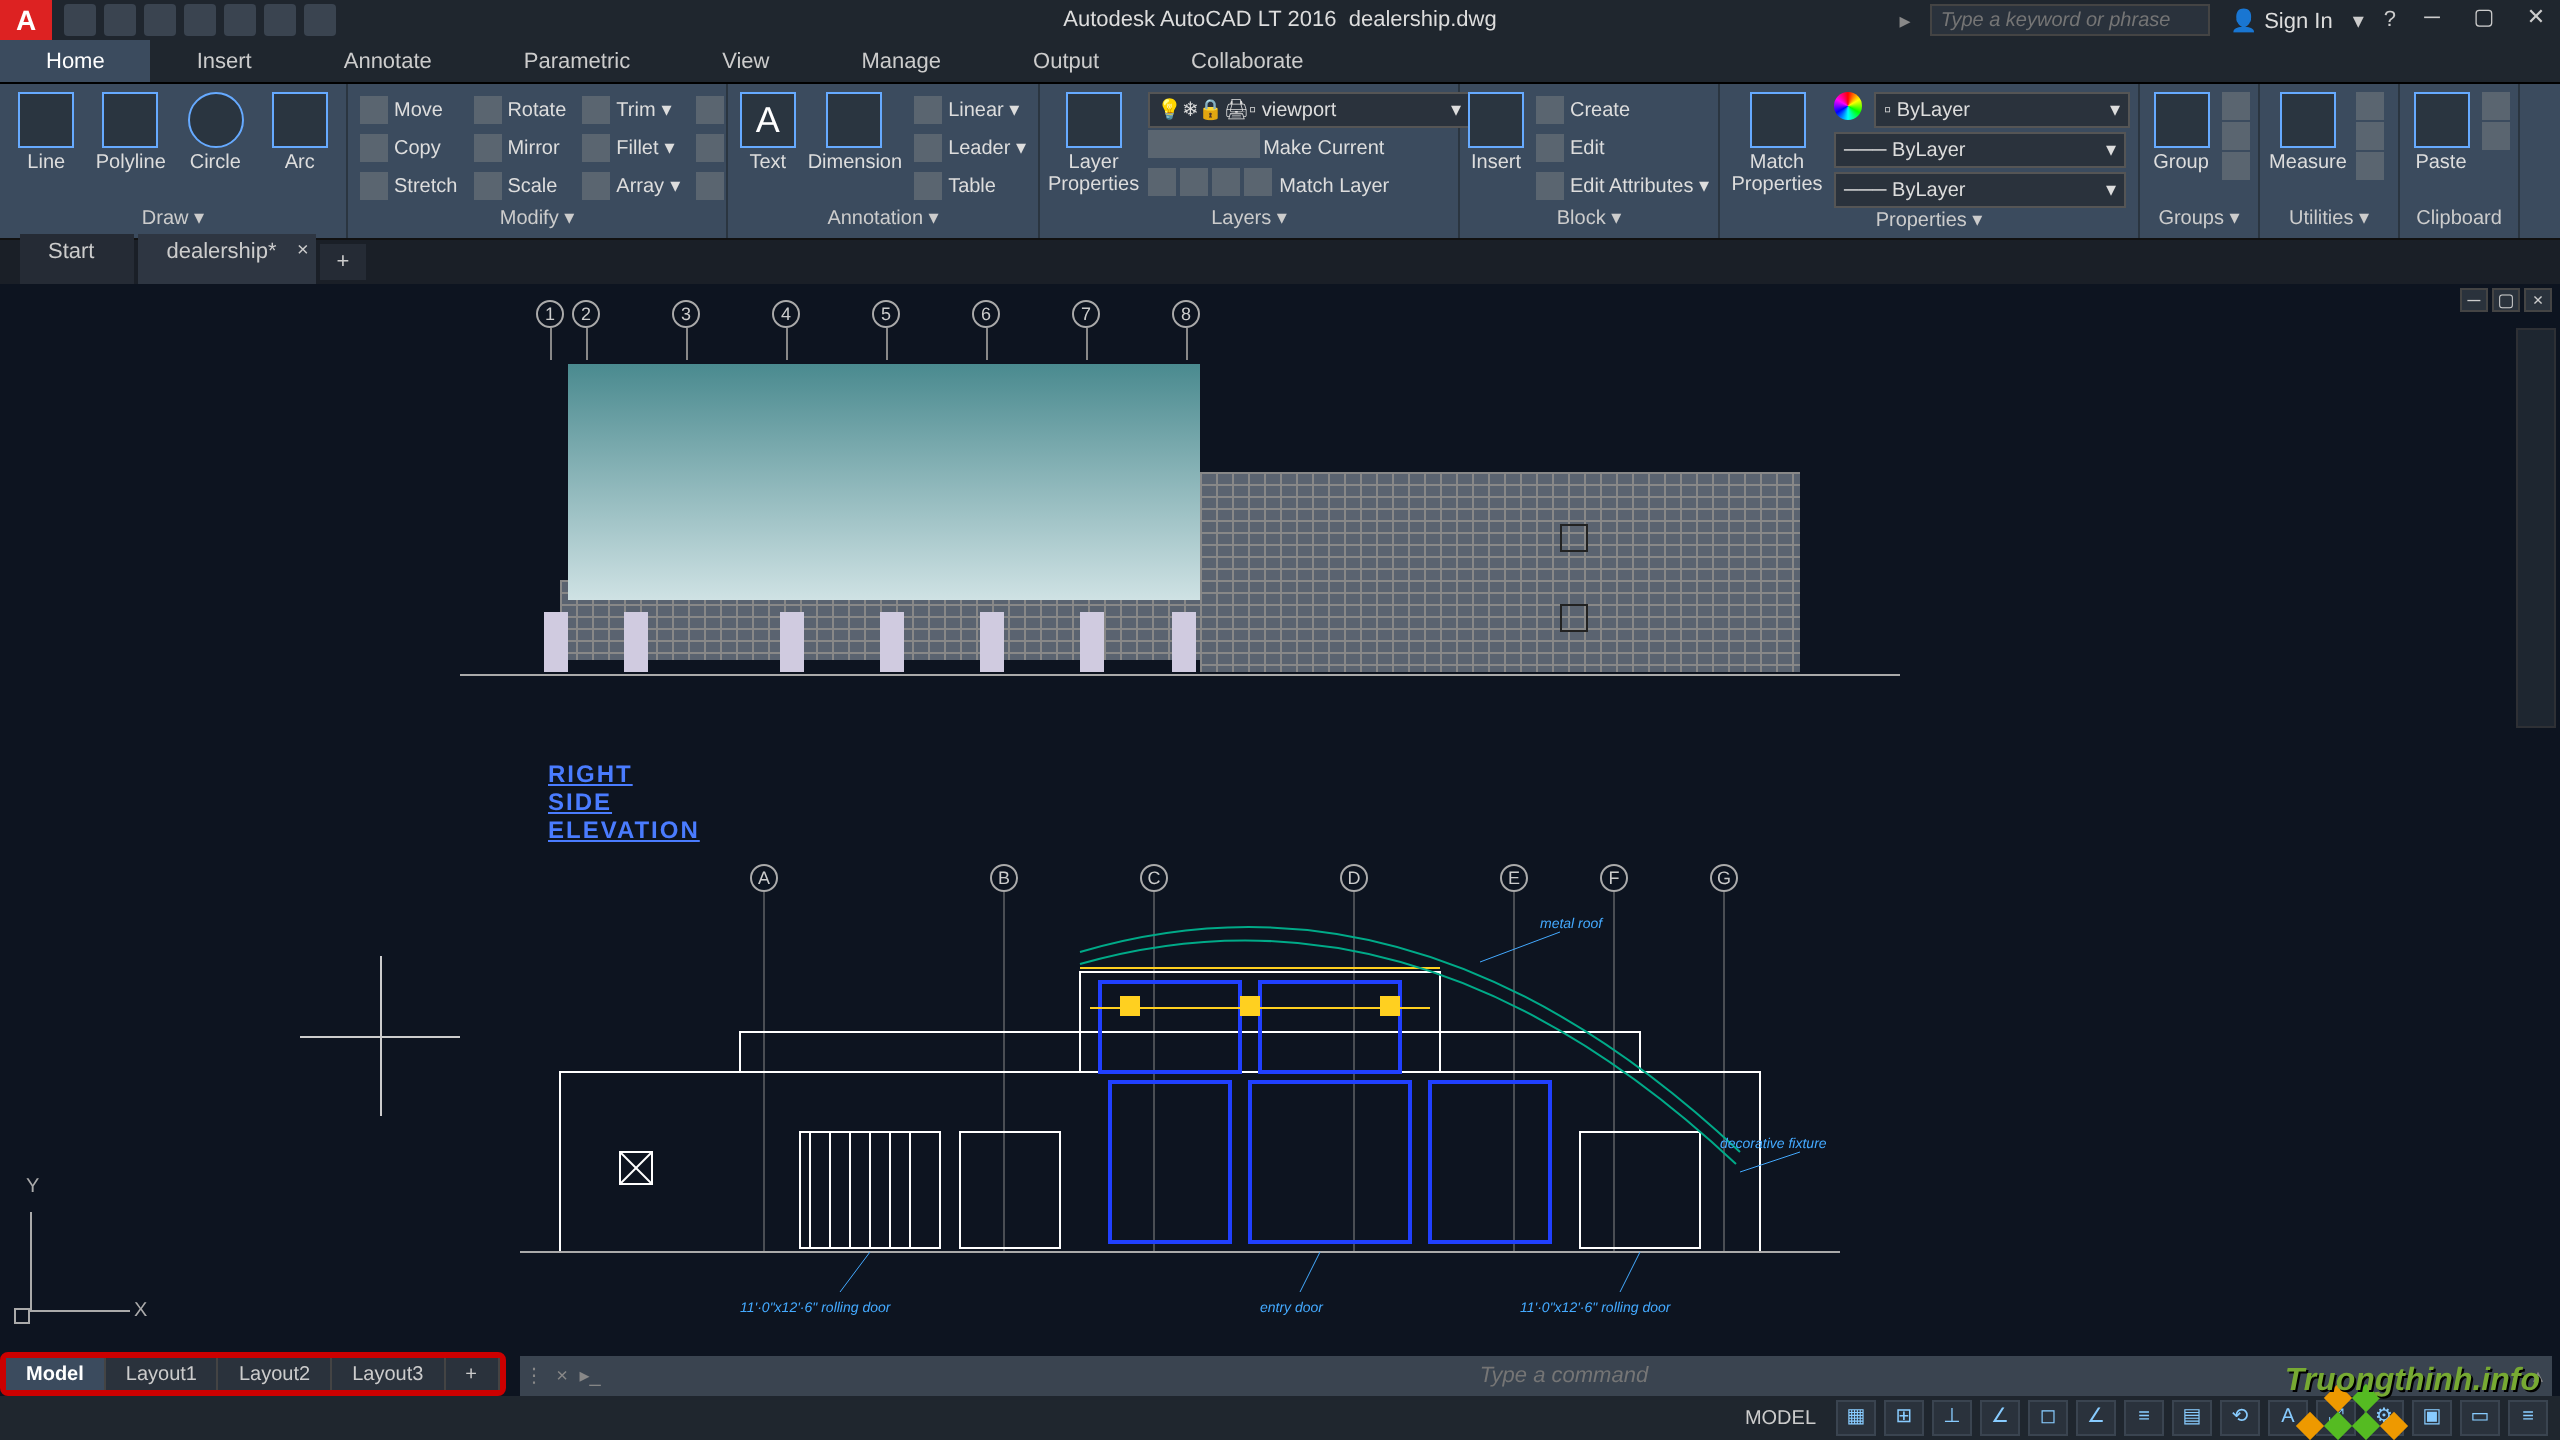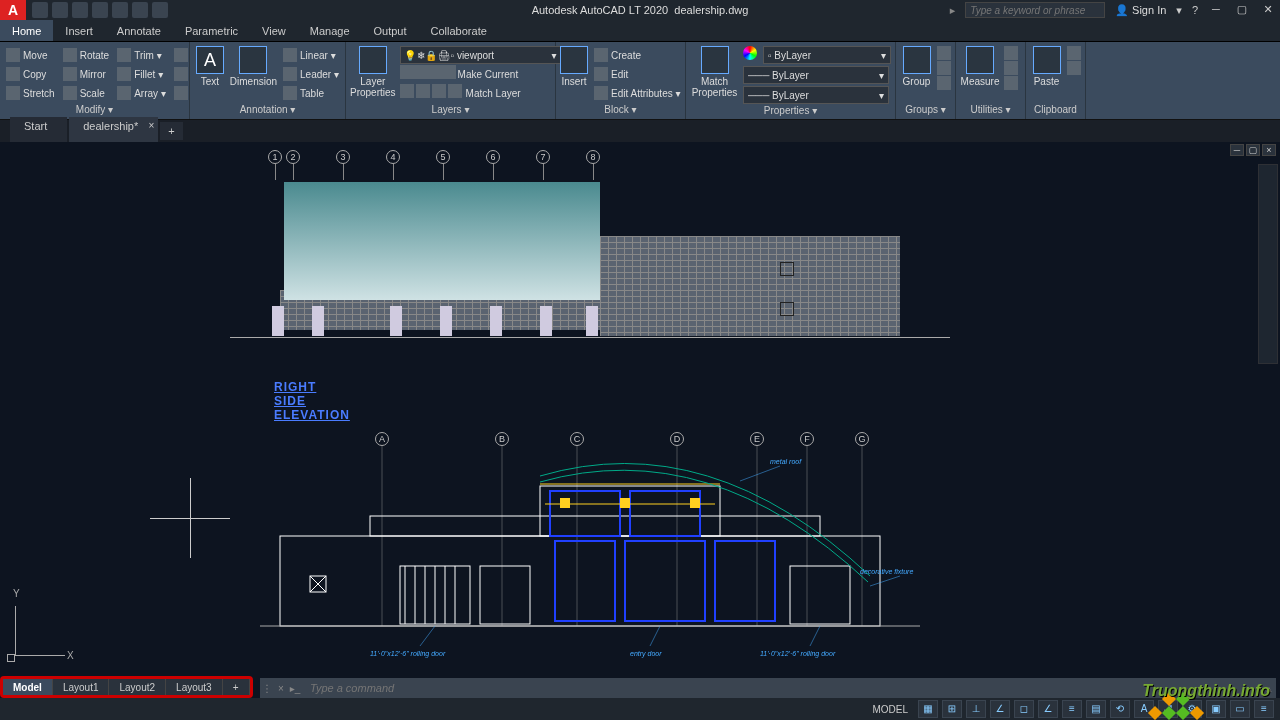--- a/index.html
+++ b/index.html
@@ -10,21 +10,21 @@
 .app-logo { width:26px; height:20px; background:#d22; color:#fff; font-weight:bold; font-size:14px; display:flex; align-items:center; justify-content:center; }
 .qat { display:flex; gap:4px; padding:0 6px; }
 .qat-btn { width:16px; height:16px; background:#3a4450; border-radius:2px; }
 .title-txt { position:absolute; left:50%; transform:translateX(-50%); color:#ddd; }
 .title-right { position:absolute; right:4px; display:flex; align-items:center; gap:10px; }
 .search-box { background:#2a323c; border:1px solid #444; width:140px; height:16px; font-size:10px; color:#888; padding:0 4px; font-style:italic; }
 .win-btn { width:16px; height:14px; color:#ccc; cursor:pointer; text-align:center; line-height:12px; }
 
 
 .tabs { height:22px; background:#1f262e; display:flex; border-bottom:1px solid #000; }
-.tab { padding:0 12px; font-size:11px; color:#ccc; display:flex; align-items:center; cursor:pointer; }
+.tab { padding:0 23px; font-size:11px; color:#ccc; display:flex; align-items:center; cursor:pointer; }
 .tab.active { background:#3b4b5e; color:#fff; }
 
 
 .ribbon { height:78px; background:#3b4b5e; display:flex; border-bottom:1px solid #111; }
 .panel { border-right:1px solid #2a3540; display:flex; flex-direction:column; padding:2px 4px; position:relative; }
 .panel-title { font-size:10px; color:#ccc; text-align:center; height:14px; line-height:14px; margin-top:auto;}
 .panel-body { display:flex; gap:4px; flex:1; align-items:flex-start; padding-top:2px;}
 .big-btn { display:flex; flex-direction:column; align-items:center; width:40px; cursor:pointer; }
 .big-icon { width:28px; height:28px; border:1px solid #6af; background:#2a3540; margin-bottom:2px; }
 .big-btn span { font-size:10px; color:#ddd; text-align:center; line-height:11px;}
@@ -67,21 +67,21 @@
 .cursor-cross::before { content:""; position:absolute; width:80px; height:1px; background:#ccc; left:-40px; top:0;}
 .cursor-cross::after { content:""; position:absolute; width:1px; height:80px; background:#ccc; top:-40px; left:0;}
 .ucs { position:absolute; left:15px; bottom:20px; color:#aaa; font-size:10px;}
 
 
 .layout-strip { position:absolute; bottom:22px; left:0; height:22px; display:flex; align-items:center;}
 .layout-box { border:3px solid #c00; display:flex; height:22px; border-radius:4px;}
 .ltab { padding:3px 10px; font-size:10px; color:#ccc; background:#2a323c; border-right:1px solid #444; cursor:pointer;}
 .ltab.active { background:#3b4b5e; color:#fff; font-weight:bold;}
 .cmd-area { position:absolute; left:260px; right:4px; bottom:22px; height:20px; display:flex; align-items:center; background:#3a4450;}
-.cmd-area input { flex:1; background:#3a4450; border:none; color:#aaa; font-size:11px; font-style:italic; padding:0 8px; outline:none;}
+.cmd-area input { flex:1; background:#3a4450; border:none; color:#aaa; font-size:11px; font-style:italic; padding:0 8px; outline:none;text-align:center;}
 .cmd-handle { width:14px; color:#888; font-size:10px; text-align:center;}
 
 
 .status { position:absolute; bottom:0; left:0; right:0; height:22px; background:#1f262e; display:flex; align-items:center; justify-content:flex-end; padding:0 6px; gap:4px;}
 .sbtn { width:20px; height:18px; background:#2a323c; border:1px solid #3a4450; color:#8cf; font-size:10px; text-align:center; line-height:16px; cursor:pointer;}
 .stxt { color:#ccc; font-size:10px; padding:0 6px;}
 
 .watermark { position:absolute; right:10px; bottom:20px; color:#7a3; font-size:16px; font-weight:bold; font-style:italic; text-shadow:1px 1px #000;}
 .wm-dots { position:absolute; right:130px; bottom:32px; }
 .wd { width:10px; height:10px; background:#e90; position:absolute; transform:rotate(45deg);}
@@ -95,21 +95,21 @@
   <div class="qat">
     <div class="qat-btn"></div>
     <div class="qat-btn"></div>
     <div class="qat-btn"></div>
     <div class="qat-btn"></div>
     <div class="qat-btn"></div>
     <div class="qat-btn"></div>
     <div class="qat-btn"></div>
   </div>
   <div class="title-txt">
-    <span>Autodesk AutoCAD LT 2020</span>&nbsp;&nbsp;<span>dealership.dwg</span>
+    <span>Autodesk AutoCAD LT 2016</span>&nbsp;&nbsp;<span>dealership.dwg</span>
   </div>
   <div class="title-right">
     <span style="color:#888">▸</span>
     <input class="search-box" placeholder="Type a keyword or phrase" style="">
     <span style="color:#ddd;font-size:11px">👤 <span>Sign In</span></span>
     <span>▾</span>
     <span>?</span>
     <span class="win-btn">─</span>
     <span class="win-btn">▢</span>
     <span class="win-btn">✕</span>
@@ -122,20 +122,41 @@
   <div class="tab">Annotate</div>
   <div class="tab">Parametric</div>
   <div class="tab">View</div>
   <div class="tab">Manage</div>
   <div class="tab">Output</div>
   <div class="tab">Collaborate</div>
 </div>
 
 <div class="ribbon">
 
+  <div class="panel" style="width:174px">
+    <div class="panel-body">
+      <div class="big-btn">
+          <div class="big-icon"></div>
+          <span>Line</span>
+        </div>
+      <div class="big-btn">
+          <div class="big-icon"></div>
+          <span>Polyline</span>
+        </div>
+      <div class="big-btn">
+          <div class="big-icon" style="border-radius:50%"></div>
+          <span>Circle</span>
+        </div>
+      <div class="big-btn">
+          <div class="big-icon"></div>
+          <span>Arc</span>
+        </div>
+    </div>
+    <div class="panel-title">Draw ▾</div>
+  </div>
 
   <div class="panel" style="width:190px">
     <div class="panel-body">
       <div class="small-col">
         <div class="small-btn">
             <span class="si"></span>
             <span>Move</span>
           </div>
         <div class="small-btn">
             <span class="si"></span>

